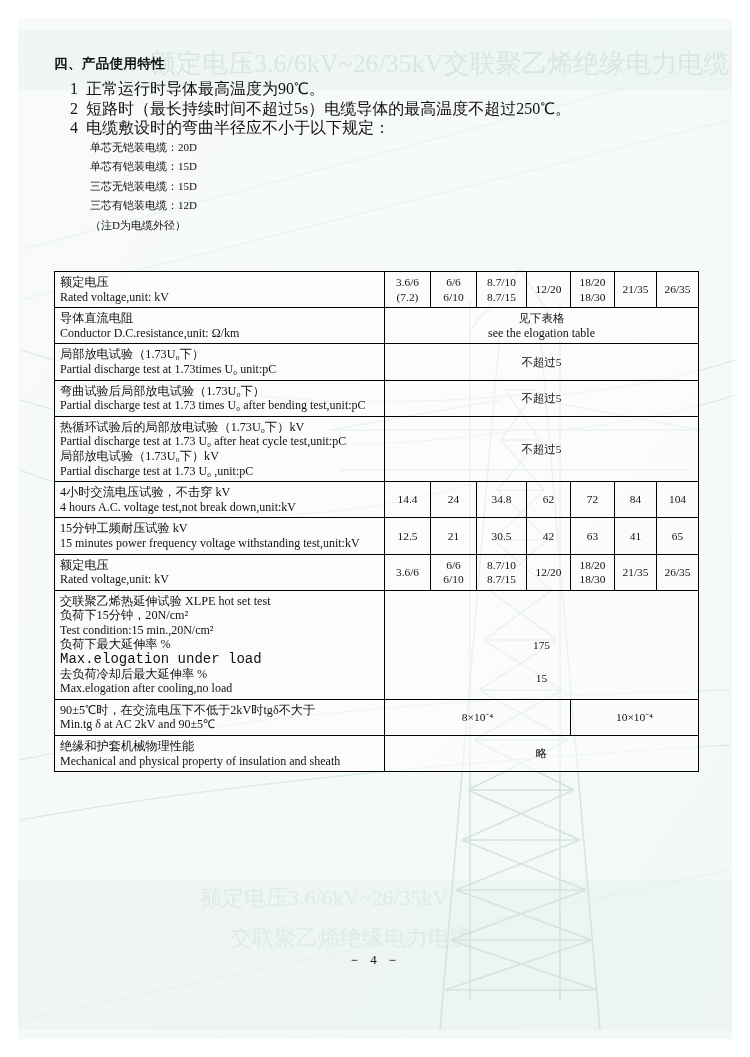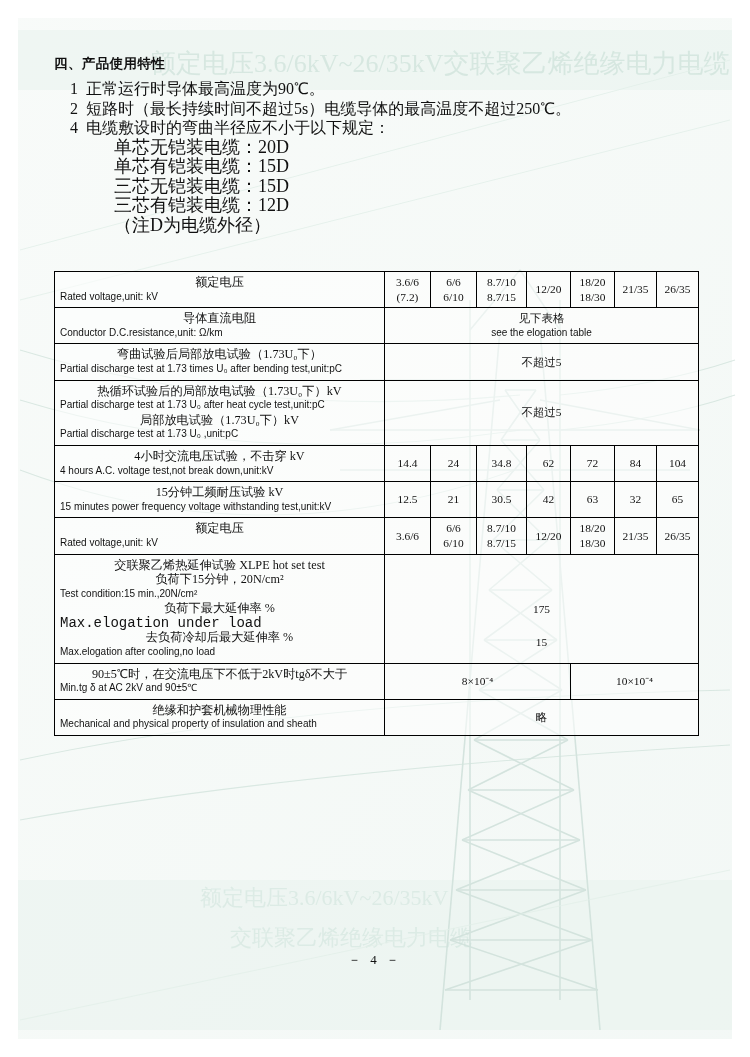--- a/index.html
+++ b/index.html
@@ -48,23 +48,23 @@
   .list-row {
     font-size: 16px;
     line-height: 19.5px;
     white-space: nowrap;
   }
   .list-num {
     display: inline-block;
     width: 16px;
   }
   .indent-row {
-    font-size: 18px;
+    font-size: 11px;
     line-height: 19.5px;
-    margin-left: 44px;
+    margin-left: 20px;
     white-space: nowrap;
   }
 
   .spacer-1 { height: 22px; }
   .spacer-2 { height: 14px; }
 
   
   table.spec {
     border-collapse: collapse;
     width: 640px;
@@ -82,25 +82,24 @@
   td.label {
     text-align: left;
   }
   td.val {
     text-align: center;
     white-space: nowrap;
   }
   .cn {
     font-family: "Liberation Serif", serif;
     font-size: 12.2px;
-    text-align: center;
   }
   .en {
-    font-family: Liberation Sans, sans-serif;
-    font-size: 10px;
+    font-family: Liberation Serif, serif;
+    font-size: 12px;
   }
   .mono-en {
     font-family: "Liberation Mono", monospace;
     font-size: 14px;
   }
 
   .page-number {
     position: absolute;
     bottom: 88px;
     left: 0;
@@ -253,20 +252,27 @@
         <td class="label">
           <div class="cn">导体直流电阻</div>
           <div class="en">Conductor  D.C.resistance,unit: Ω/km</div>
         </td>
         <td class="val" colspan="7">
           <div>见下表格</div>
           <div class="en">see the elogation table</div>
         </td>
       </tr>
 
+      <tr>
+        <td class="label">
+          <div class="cn">局部放电试验（1.73U₀下）</div>
+          <div class="en">Partial discharge test at 1.73times U₀ unit:pC</div>
+        </td>
+        <td class="val" colspan="7">不超过5</td>
+      </tr>
 
       <tr>
         <td class="label">
           <div class="cn">弯曲试验后局部放电试验（1.73U₀下）</div>
           <div class="en">Partial discharge test at 1.73 times U₀ after bending test,unit:pC</div>
         </td>
         <td class="val" colspan="7">不超过5</td>
       </tr>
 
       <tr>
@@ -297,21 +303,21 @@
       <tr>
         <td class="label">
           <div class="cn">15分钟工频耐压试验 kV</div>
           <div class="en">15 minutes power frequency voltage withstanding test,unit:kV</div>
         </td>
         <td class="val">12.5</td>
         <td class="val">21</td>
         <td class="val">30.5</td>
         <td class="val">42</td>
         <td class="val">63</td>
-        <td class="val">32</td>
+        <td class="val">41</td>
         <td class="val">65</td>
       </tr>
 
       <tr>
         <td class="label">
           <div class="cn">额定电压</div>
           <div class="en">Rated voltage,unit: kV</div>
         </td>
         <td class="val">
           <div>3.6/6</div>

